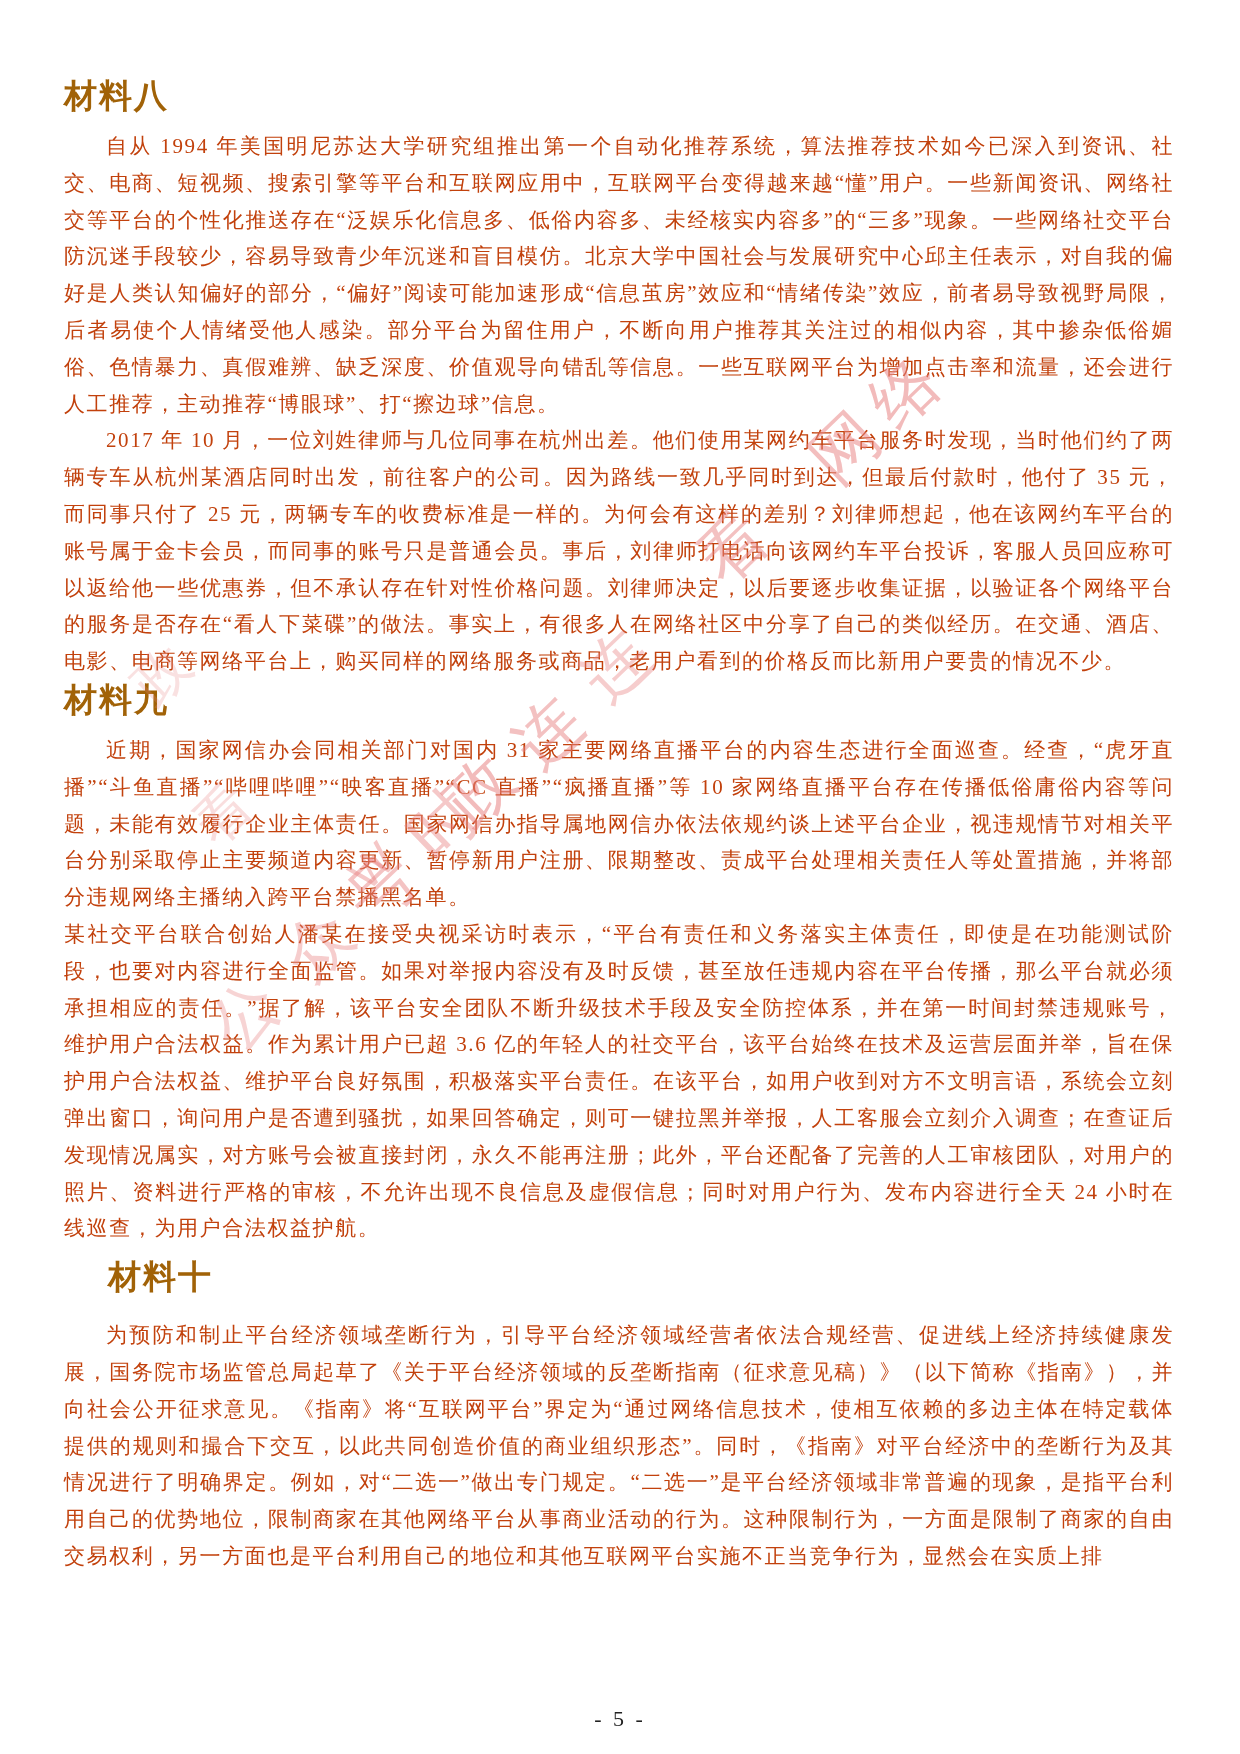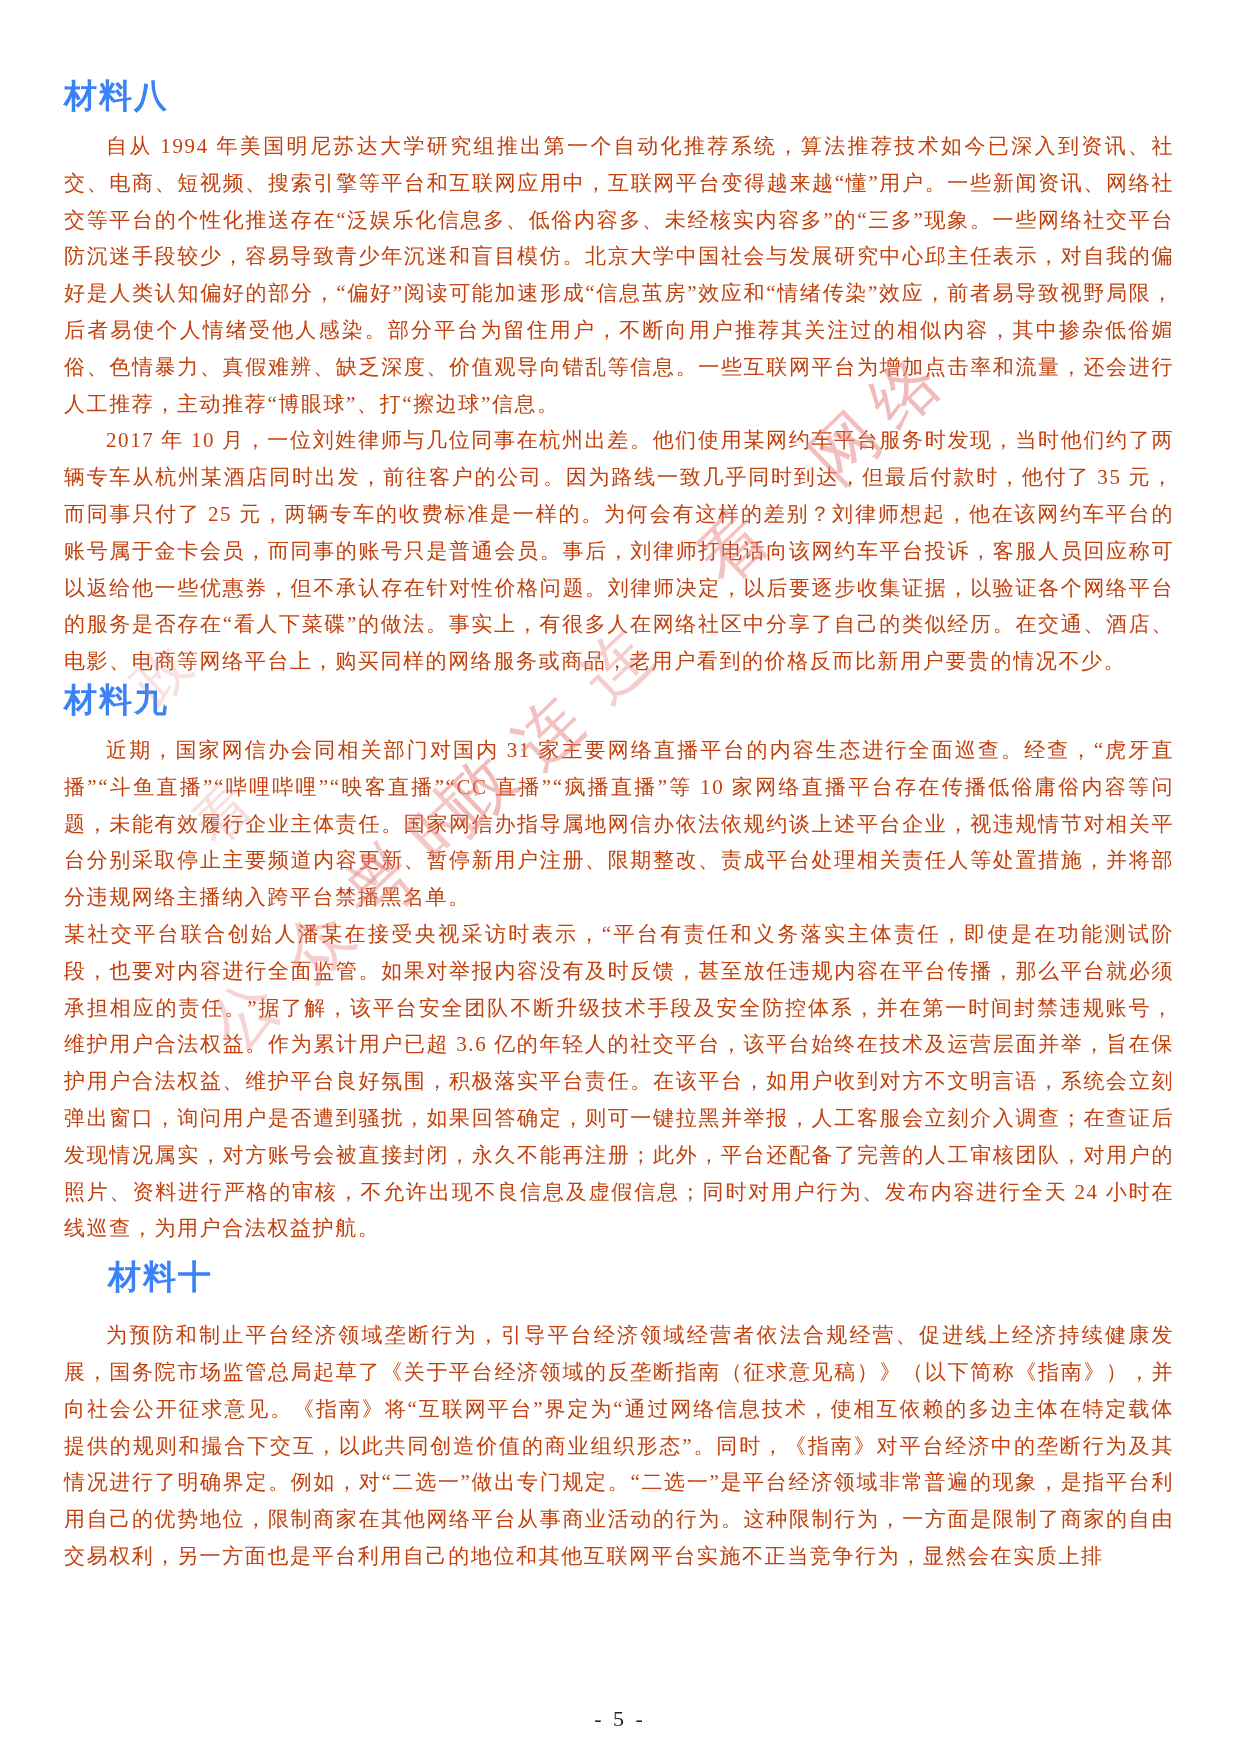--- a/index.html
+++ b/index.html
@@ -14,21 +14,21 @@
   }
   .content{
     position:absolute;
     left:64px;top:76px;width:1110px;
   }
   h2.material-heading{
     font-family:Liberation Serif, serif;
     font-weight:bold;
     font-size:33px;
     line-height:40px;
-    color:#3b82f6;
+    color:#a16207;
     margin:0 0 12px 0;
     letter-spacing:2px;
   }
   h2.material-heading.mid{}
   h2.material-heading.last{margin-top:10px;margin-bottom:20px;margin-left:44px;}
   p.body-para{
     margin:0;
     font-size:21px;
     line-height:36.8px;
     letter-spacing:1.6px;

